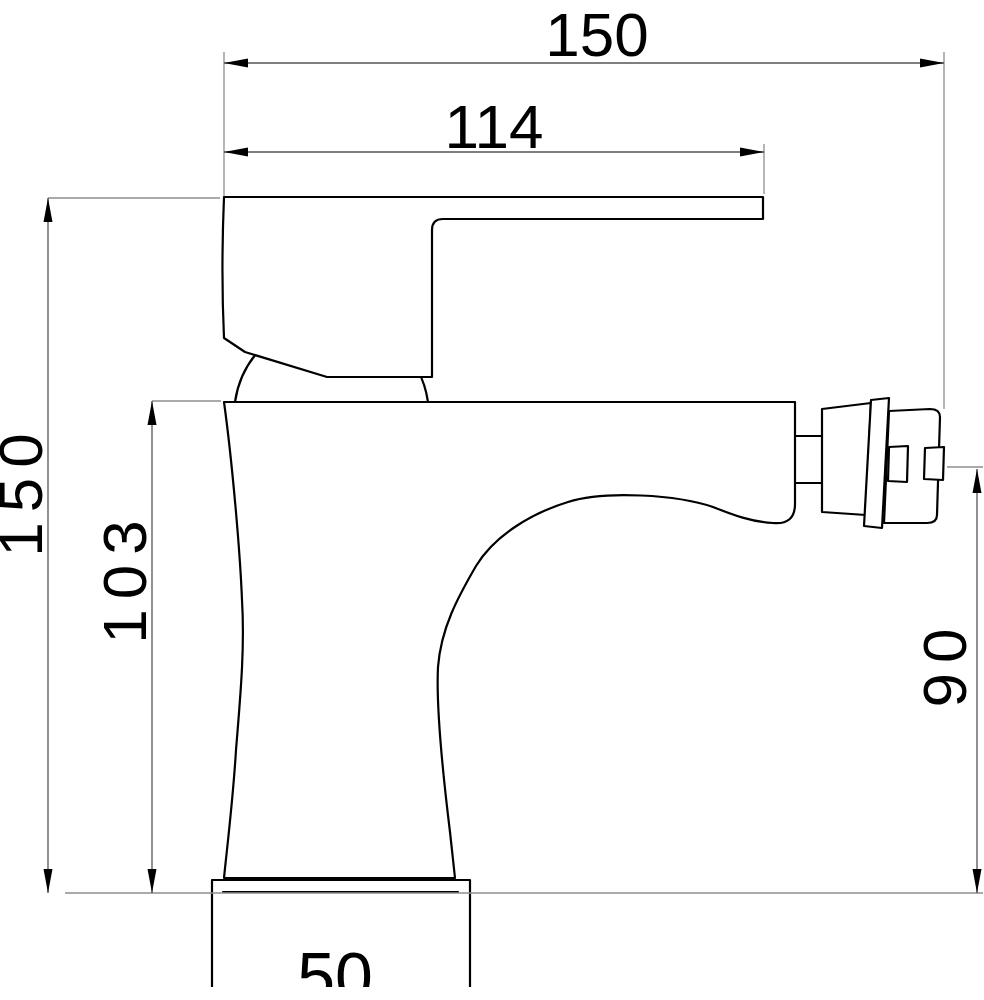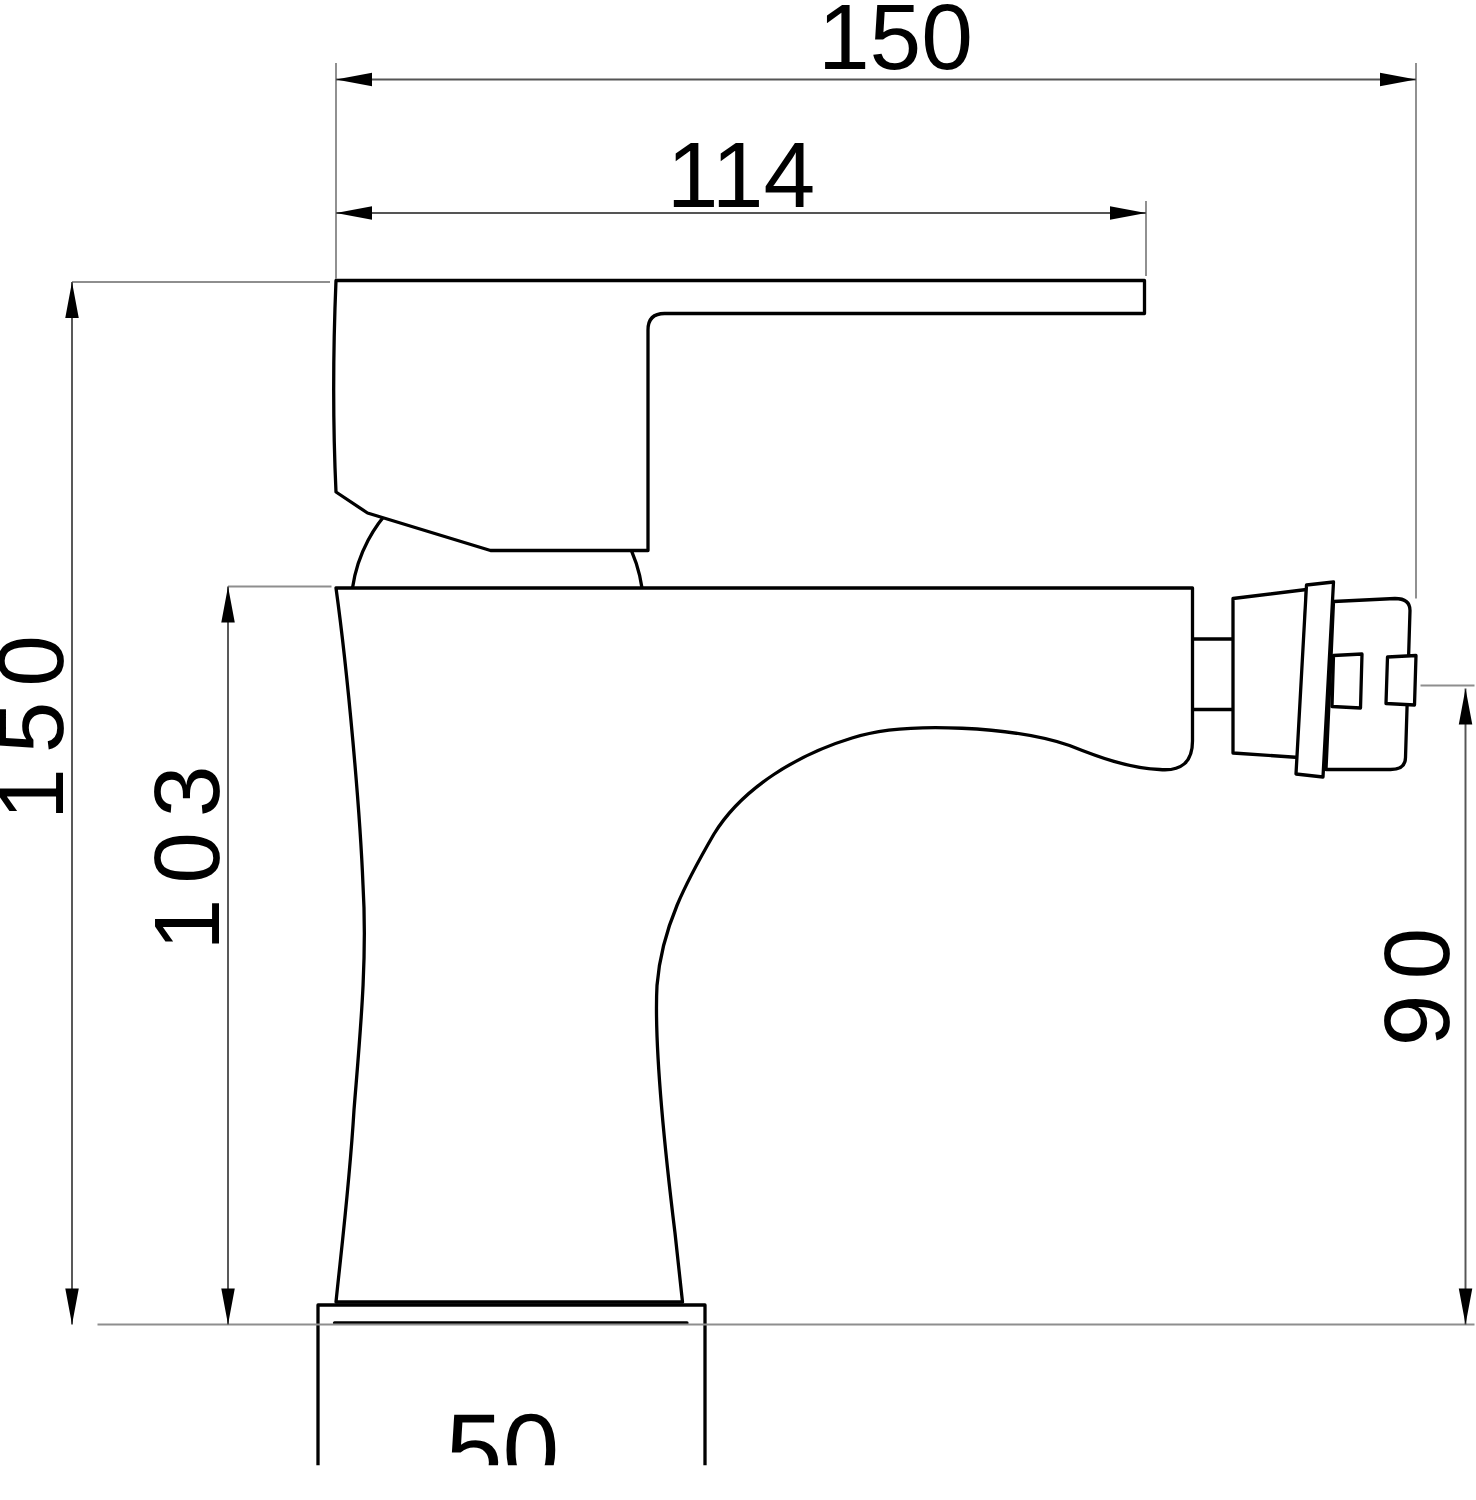--- a/index.html
+++ b/index.html
@@ -6,20 +6,21 @@
     margin: 0;
     padding: 0;
     background: #ffffff;
   }
   .drawing-wrap {
     width: 984px;
     height: 977px;
     position: relative;
     background: #ffffff;
     overflow: hidden;
+    margin-top: 10px;
   }
   svg {
     display: block;
   }
   text {
     font-family: "Liberation Sans", "DejaVu Sans", sans-serif;
     fill: #000000;
   }
   .dim-label-h {
     font-size: 62px;

